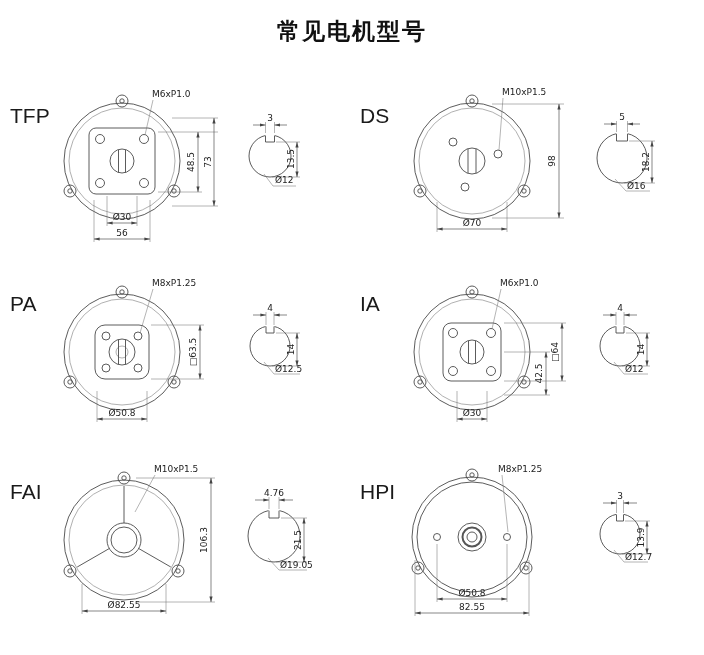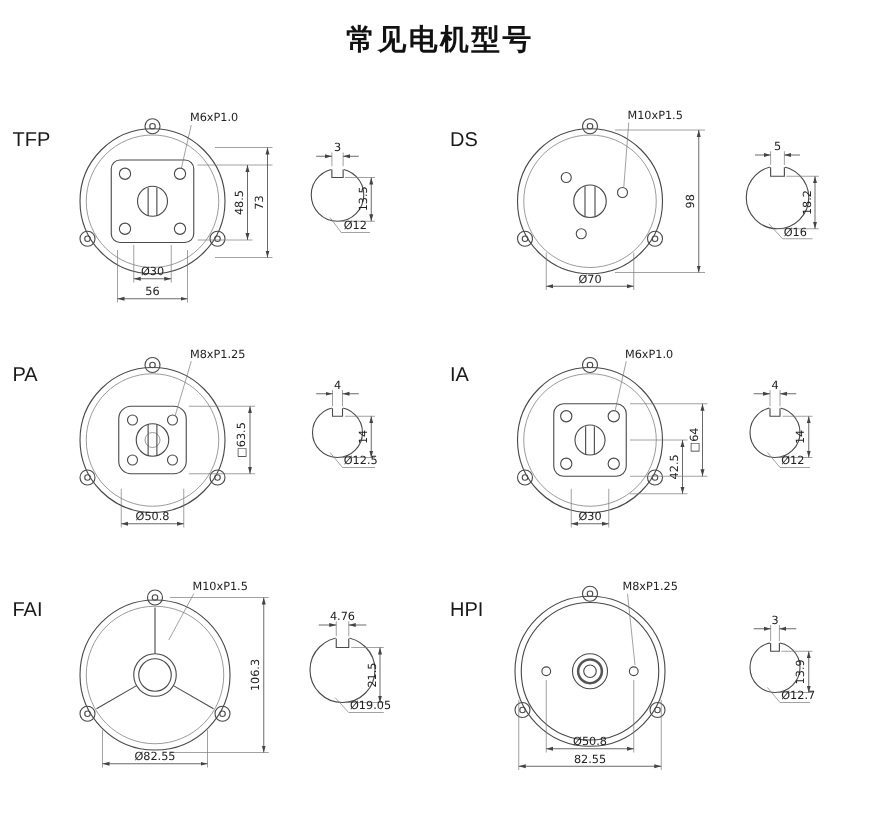--- a/index.html
+++ b/index.html
@@ -2,21 +2,21 @@
 <html><head>
 <meta charset="utf-8">
 <style>
   * { margin:0; padding:0; box-sizing:border-box; }
   html,body { background:#fff; }
   body { font-family:"Liberation Sans","DejaVu Sans",sans-serif; }
   .page { position:relative; width:704px; height:655px; background:#fff; overflow:hidden; }
   .title { text-align:center; padding-top:16px; font-size:23px; font-weight:700; color:#111; letter-spacing:2px; }
   .grid { position:absolute; top:76px; left:2px; display:grid; grid-template-columns:350px 350px; grid-auto-rows:188px; }
   .cell { position:relative; }
-  .motor-label { position:absolute; top:28px; left:8px; font-size:16px; color:#1a1a1a; }
+  .motor-label { position:absolute; top:28px; left:8px; font-size:21px; color:#1a1a1a; }
   svg.draw { position:absolute; top:0; left:0; }
   .ln  { stroke:#4a4a4a; stroke-width:0.9; fill:none; }
   .thin{ stroke:#7a7a7a; stroke-width:0.6; fill:none; }
   .thick{ stroke:#555; stroke-width:2; fill:none; }
   .dim { stroke:#555; stroke-width:0.7; fill:none; }
   .ext { stroke:#777; stroke-width:0.55; fill:none; }
   text.t { font-family:"DejaVu Sans","Liberation Sans",sans-serif; font-size:9px; fill:#222; }
   .wh { fill:#fff; stroke:none; }
 </style>
 </head>

